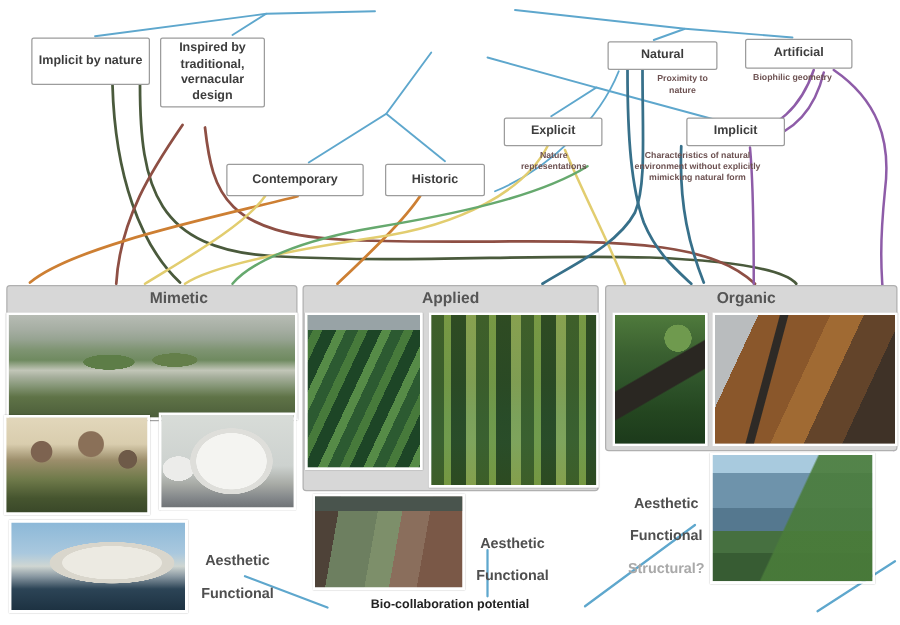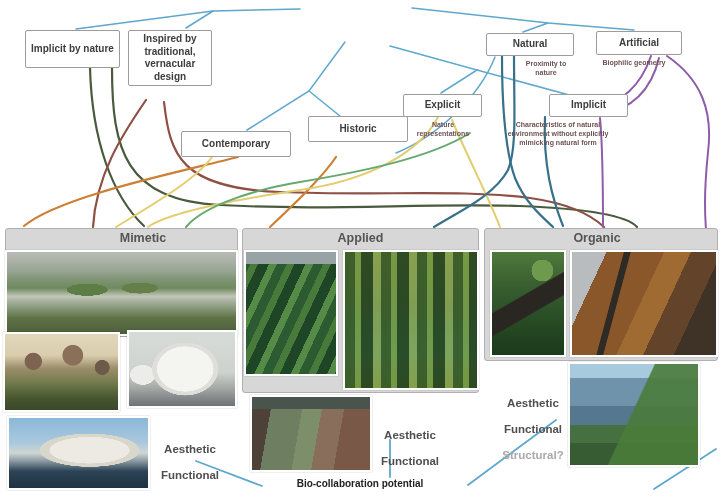--- a/index.html
+++ b/index.html
@@ -111,21 +111,21 @@
   </svg>
 
 
   <div class="box" style="left:25px;top:30px;width:95px;height:38px;">Implicit by nature</div>
   <div class="box" style="left:128px;top:30px;width:84px;height:56px;">Inspired by traditional, vernacular design</div>
   <div class="box" style="left:486px;top:33px;width:88px;height:23px;">Natural</div>
   <div class="box" style="left:596px;top:31px;width:86px;height:24px;">Artificial</div>
   <div class="box" style="left:403px;top:94px;width:79px;height:23px;">Explicit</div>
   <div class="box" style="left:549px;top:94px;width:79px;height:23px;">Implicit</div>
   <div class="box" style="left:181px;top:131px;width:110px;height:26px;">Contemporary</div>
-  <div class="box" style="left:308px;top:116px;width:100px;height:26px;">Historic</div>
+  <div class="box" style="left:308px;top:131px;width:80px;height:26px;">Historic</div>
 
   <div class="cap" style="left:520px;top:59px;width:52px;">Proximity to nature</div>
   <div class="cap" style="left:594px;top:58px;width:80px;">Biophilic geometry</div>
   <div class="cap" style="left:408px;top:120px;width:70px;">Nature representations</div>
   <div class="cap" style="left:499px;top:120px;width:118px;">Characteristics of natural environment without explicitly mimicking natural form</div>
 
   <div class="panel" style="left:5px;top:228px;width:233px;height:109px;"></div>
   <div class="panel" style="left:242px;top:228px;width:237px;height:165px;"></div>
   <div class="panel" style="left:484px;top:228px;width:234px;height:133px;"></div>
 

